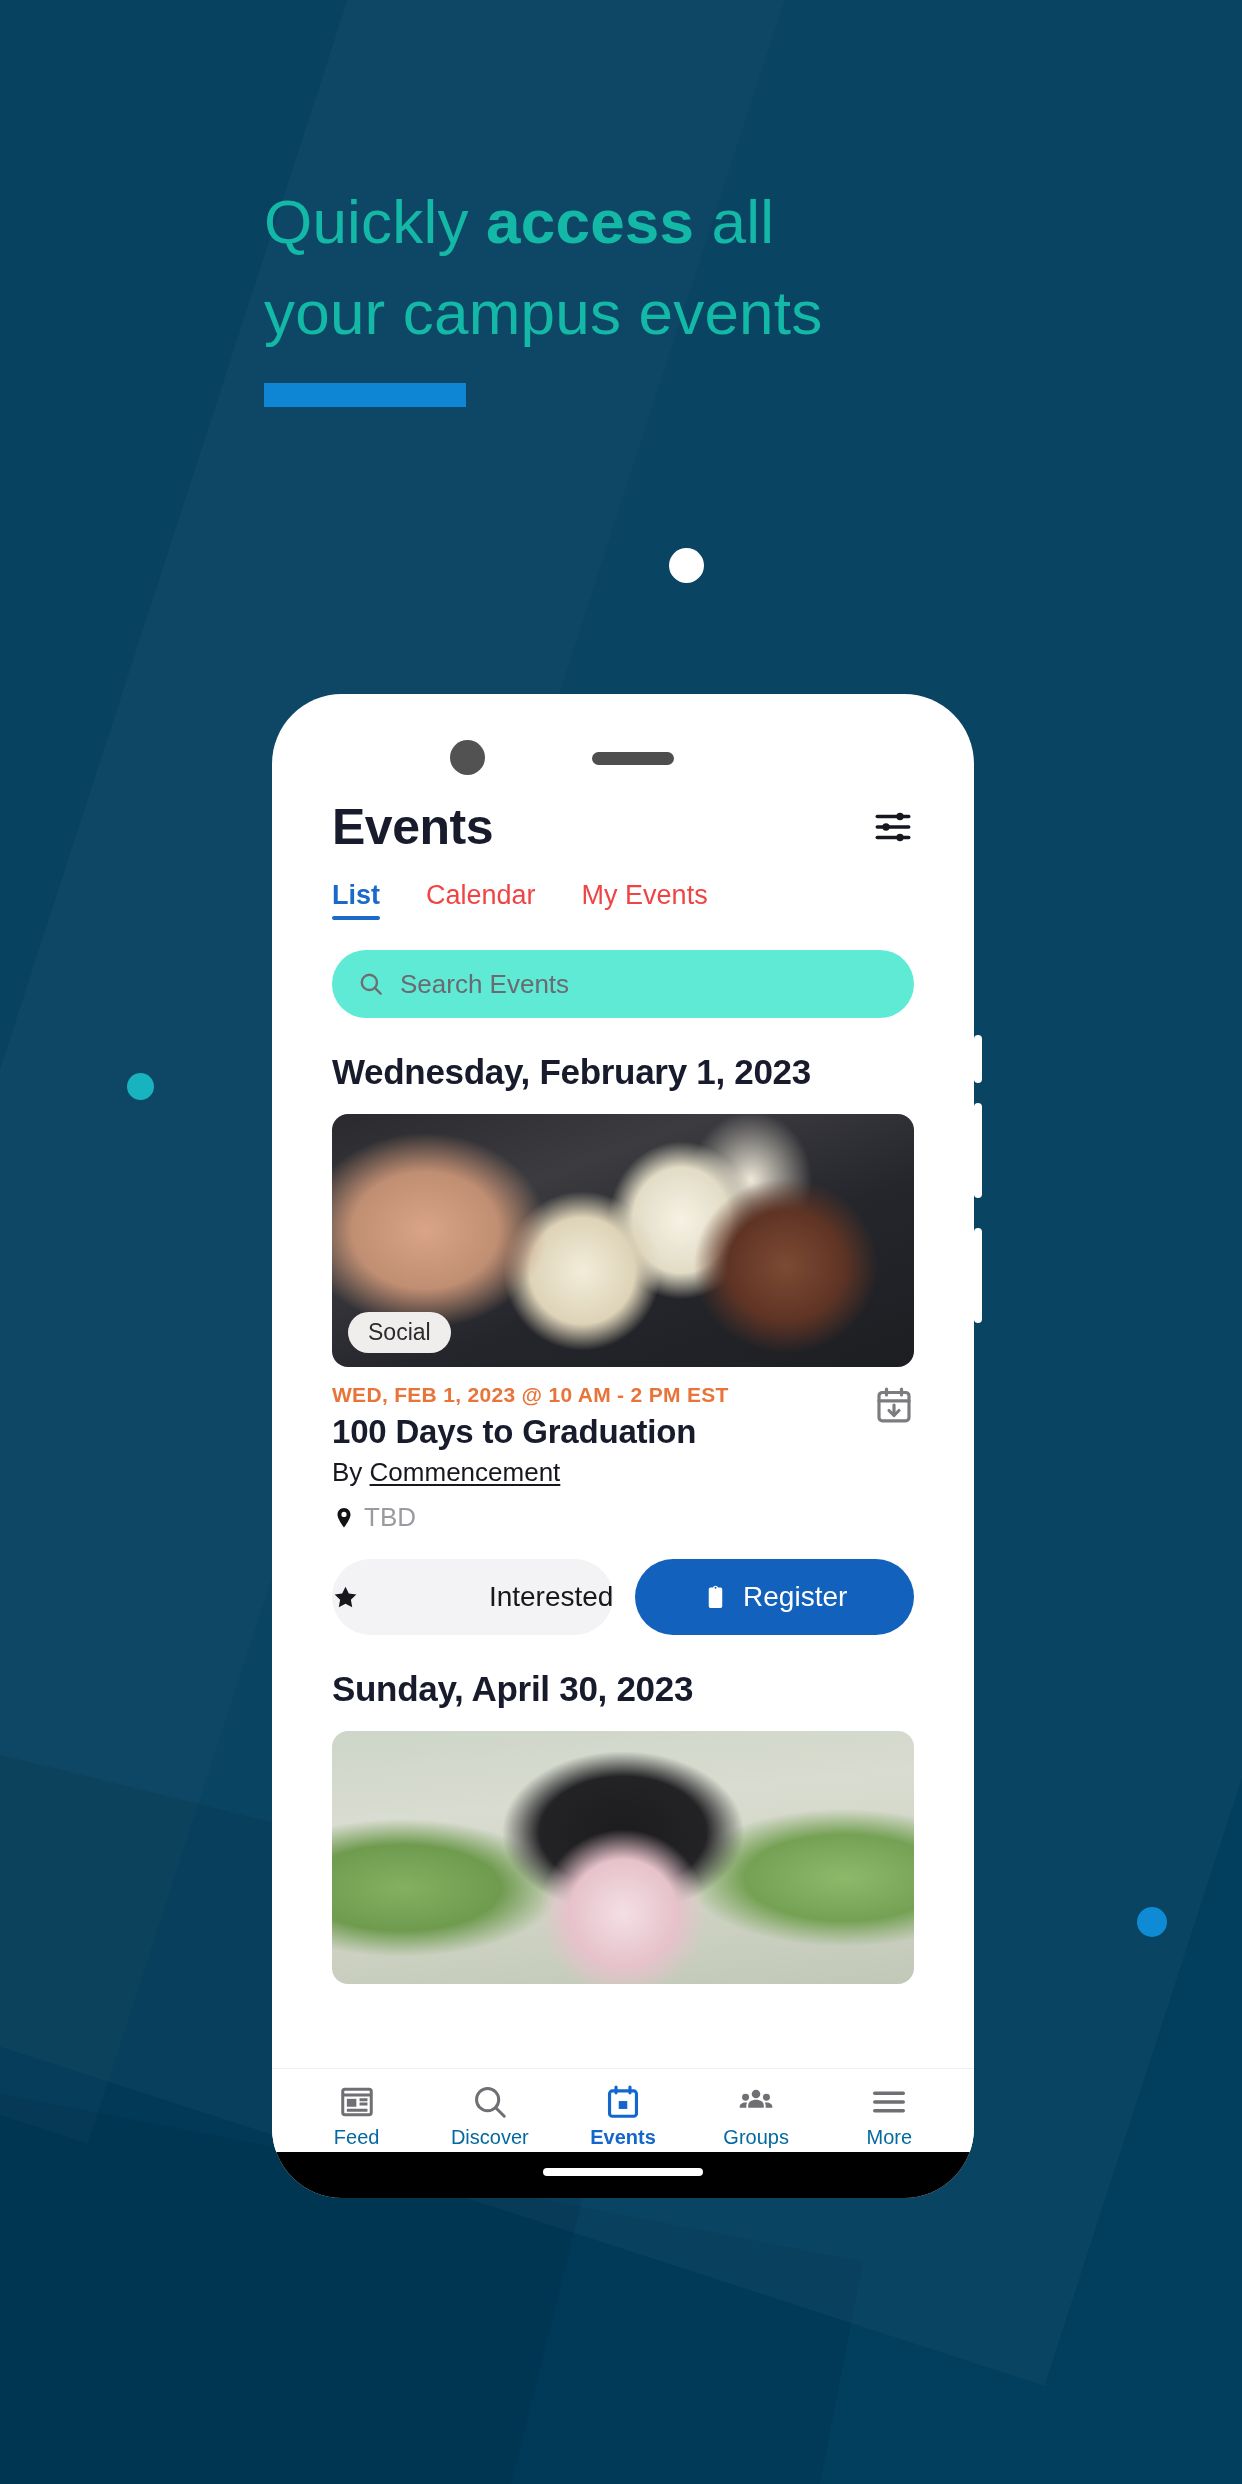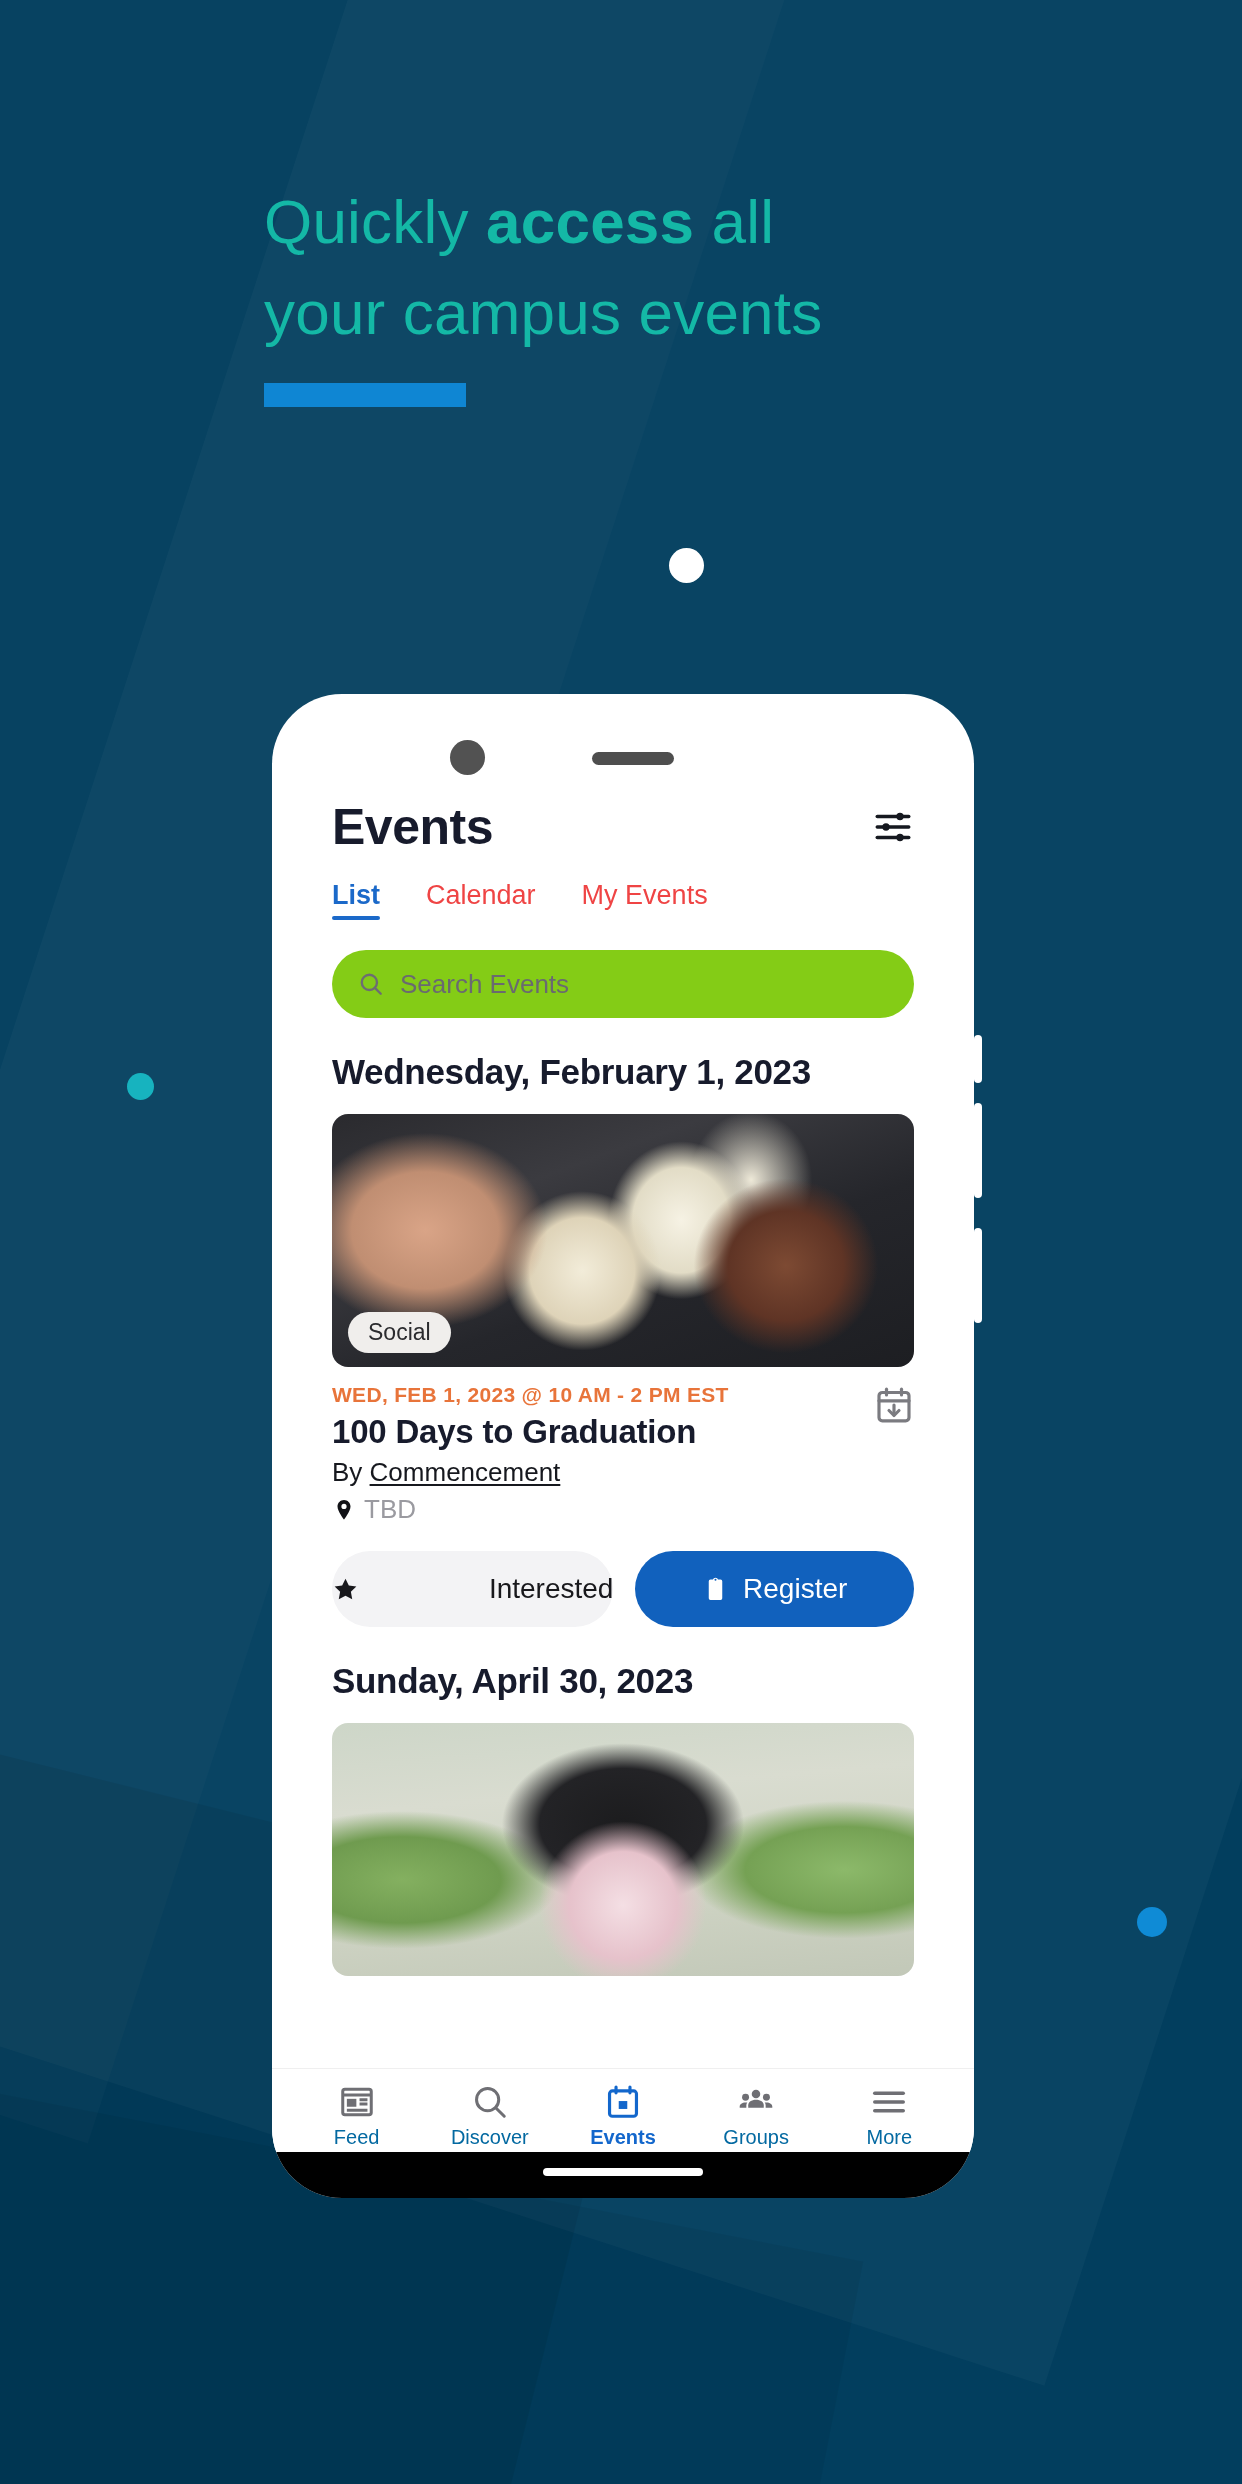--- a/index.html
+++ b/index.html
@@ -91,21 +91,21 @@
   .tab.active { color:#1b69c9; font-weight:700; }
   .tab.active::after {
     content:""; position:absolute; left:0; right:0; bottom:0;
     height:4px; background:#1b69c9; border-radius:2px;
   }
 
   
   #search-wrap { padding:30px 60px 0 60px; }
   #search-box {
     display:flex; align-items:center; gap:16px;
-    background:#84cc16; border-radius:34px;
+    background:#5eead4; border-radius:34px;
     height:68px; padding:0 26px;
   }
   #search-icon { width:26px; height:26px; color:#6d6d72; flex:0 0 auto; }
   #search-input {
     border:none; background:transparent; outline:none;
     font-family:inherit; font-size:26px; color:#5d5d63; width:100%;
   }
   #search-input::placeholder { color:#6a6a70; }
 
   
@@ -151,21 +151,21 @@
     letter-spacing:0.3px;
   }
   .event-title {
     font-size:33px; font-weight:700; color:#171b2c;
     margin-top:6px; letter-spacing:-0.2px;
   }
   .event-by { font-size:26px; color:#16181e; margin-top:6px; }
   .event-by u { text-decoration:underline; text-underline-offset:3px; }
   .event-loc {
     display:flex; align-items:center; gap:8px;
-    margin-top:6px; font-size:26px; color:#9a9aa0;
+    margin-top:14px; font-size:26px; color:#9a9aa0;
   }
   .event-loc svg { width:24px; height:24px; color:#111216; flex:0 0 auto; }
   #calendar-add-icon {
     position:absolute; right:0; top:18px;
     width:40px; height:40px; color:#7b7b80;
   }
 
   .event-actions { display:flex; gap:22px; margin-top:26px; }
   .btn {
     display:flex; align-items:center; justify-content:center; gap:14px;

